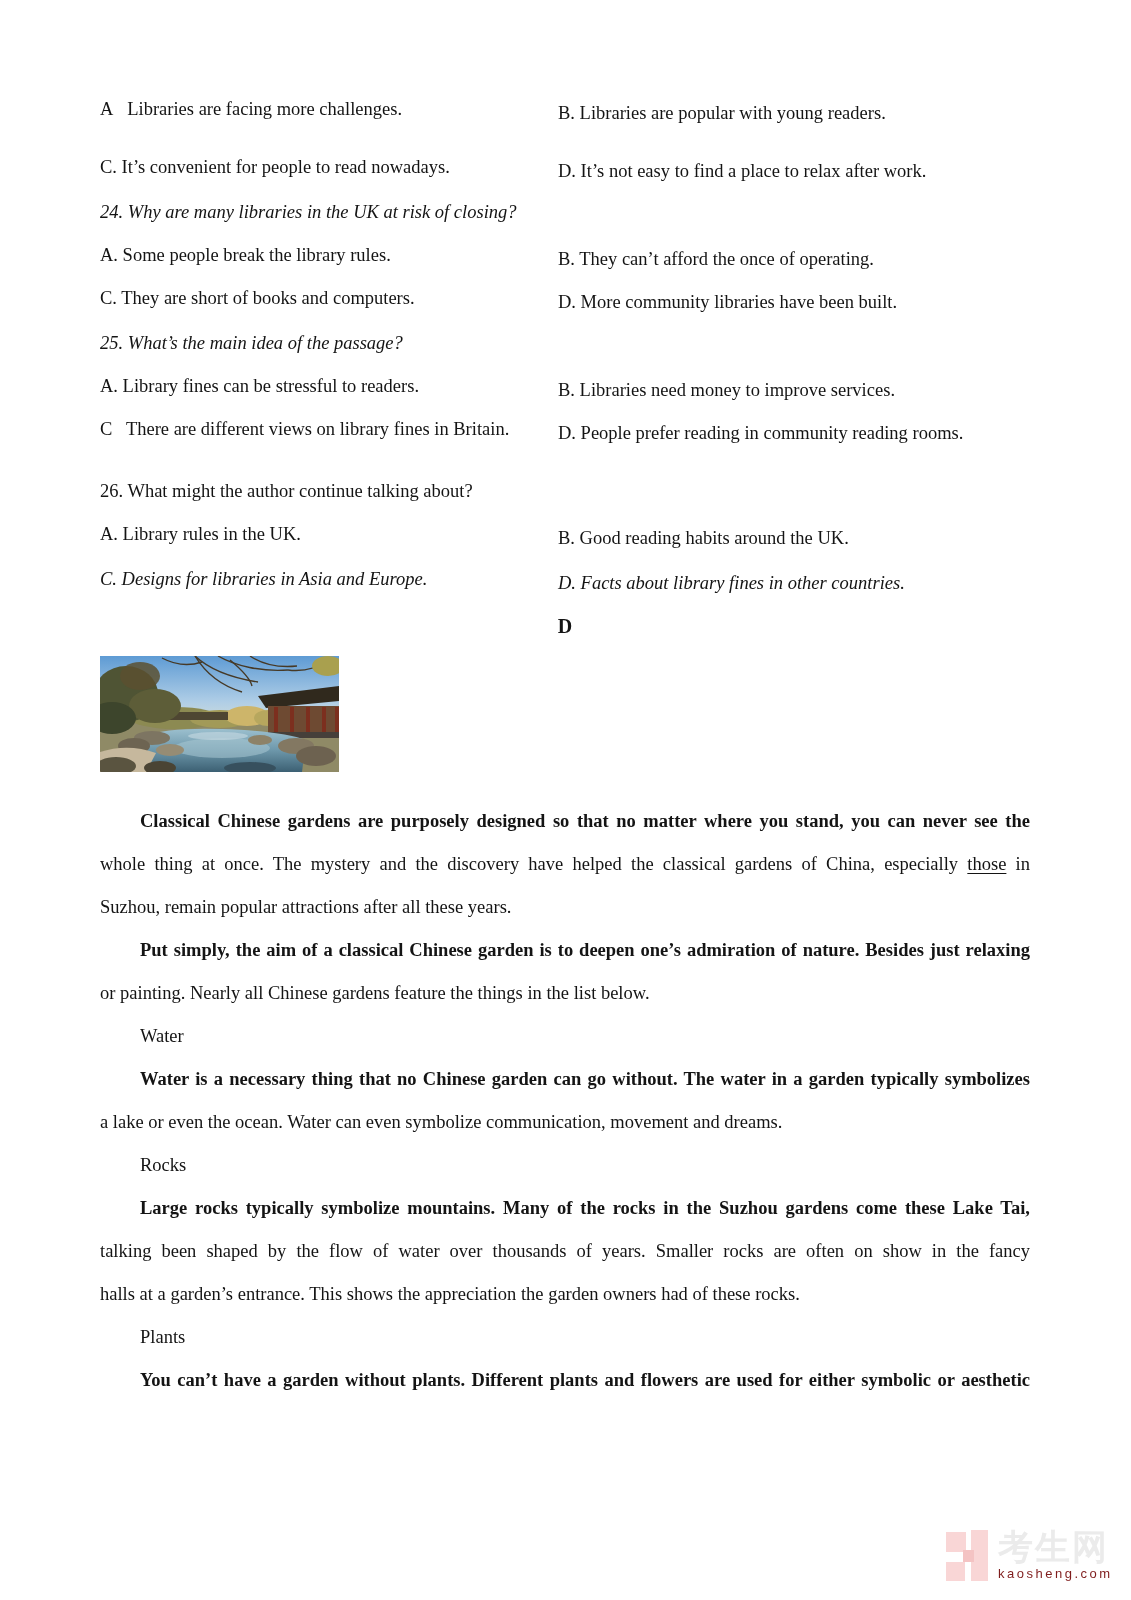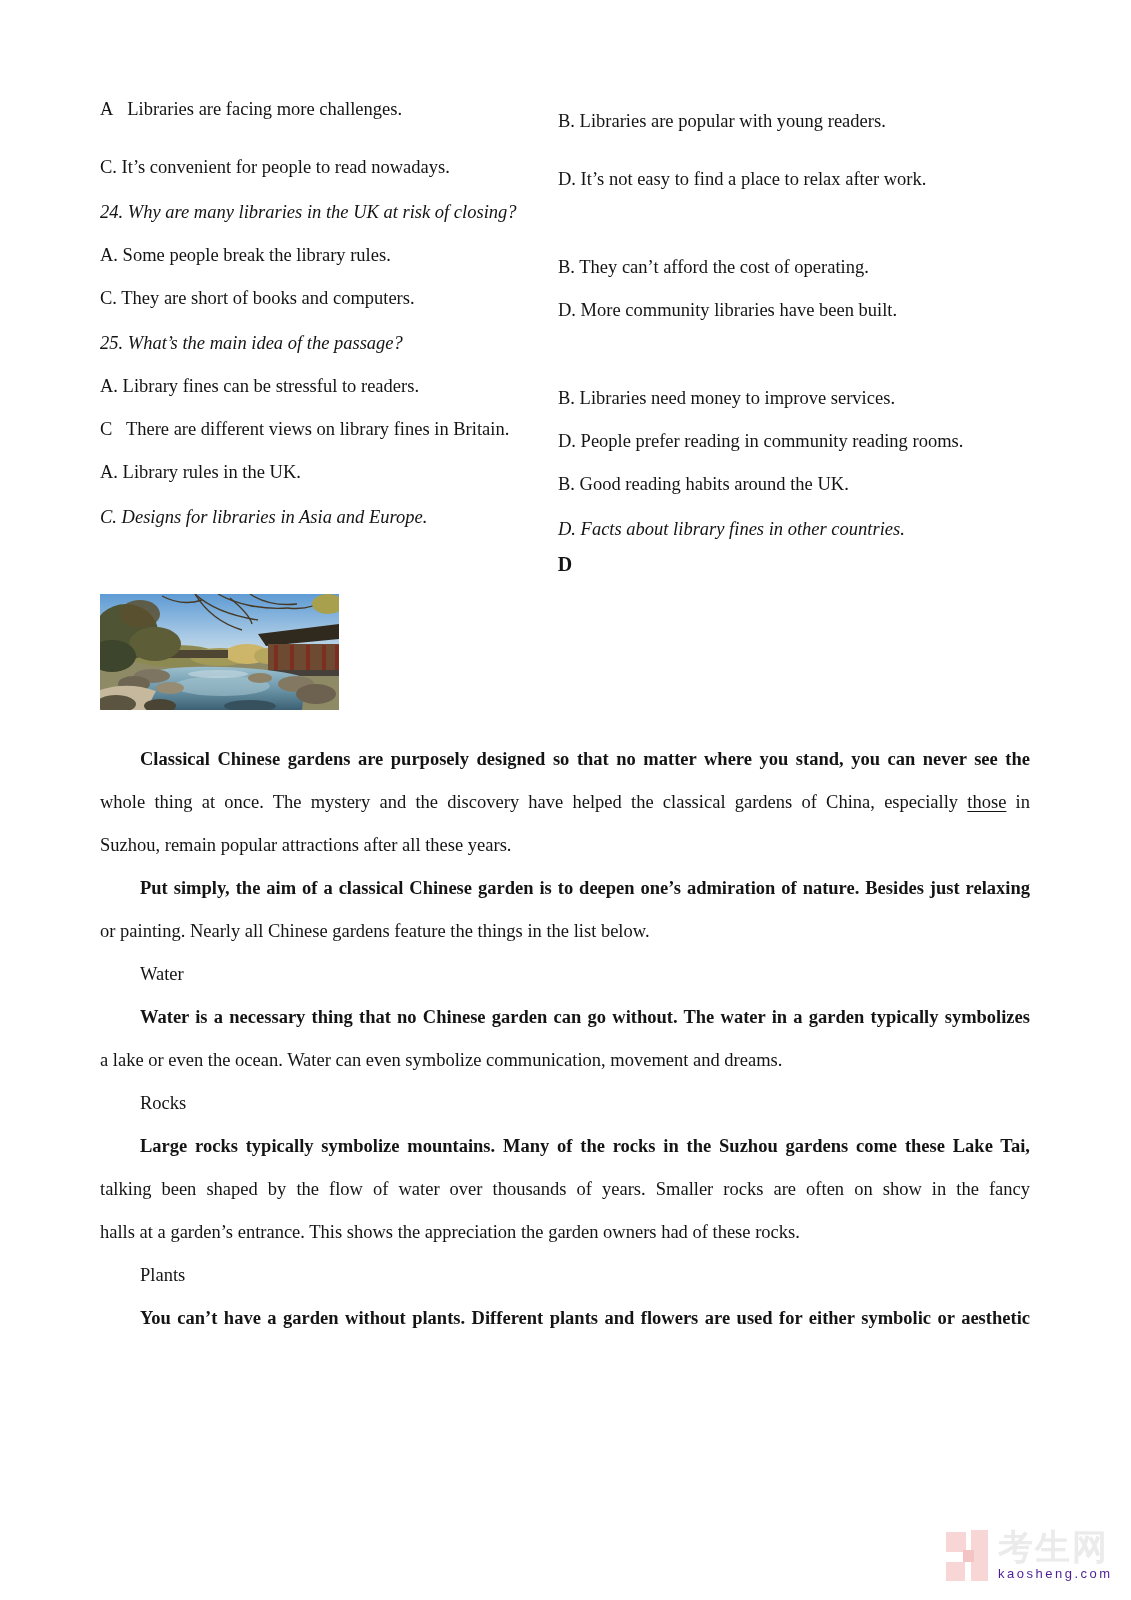--- a/index.html
+++ b/index.html
@@ -10,21 +10,21 @@
     font-family:"Liberation Serif","DejaVu Serif",serif;
     color:#141414;
     font-size:18.5px;
     overflow:hidden;
     padding-left:20px;
   }
   .content{position:absolute;left:100px;top:0;width:930px;}
   .line{height:43px;line-height:43px;white-space:nowrap;}
   .q-row{position:relative;height:43px;line-height:43px;}
   .opt-left{position:absolute;left:0;top:0;white-space:nowrap;}
-  .opt-right{position:absolute;left:458px;top:12px;white-space:nowrap;}
+  .opt-right{position:absolute;left:458px;top:4px;white-space:nowrap;}
   .mt-row1{margin-top:88px;}
   .mt-15{margin-top:15px;}
   .mt-2{margin-top:2px;font-style:italic;}
   .mt-19{margin-top:19px;}
   .mt-4{margin-top:4px;}
   .mt-8{margin-top:8px;}
   .mt-28{margin-top:28px;}
   .d-heading{height:43px;line-height:43px;text-align:center;font-weight:bold;font-size:20px;}
   .photo{display:block;width:239px;height:116px;}
   .jl{text-align:justify;text-align-last:justify;white-space:normal;overflow:hidden;}
@@ -34,57 +34,58 @@
   
   .watermark{position:absolute;left:946px;top:1530px;display:flex;align-items:flex-start;}
   .wm-logo{position:relative;width:44px;height:52px;flex:0 0 auto;}
   .wm-logo span{position:absolute;background:#f9d6d6;}
   .wm-b1{left:0;top:2px;width:20px;height:20px;}
   .wm-b2{left:25px;top:0;width:17px;height:51px;}
   .wm-b3{left:0;top:32px;width:19px;height:19px;}
   .wm-b4{left:17px;top:20px;width:11px;height:12px;background:#f4c3c3 !important;}
   .wm-text{margin-left:8px;font-family:"Liberation Sans","DejaVu Sans",sans-serif;}
   .wm-cn{font-size:35px;line-height:34px;font-weight:bold;color:#ebebeb;letter-spacing:2px;}
-  .wm-en{font-size:13px;line-height:14px;color:#4c1d95;letter-spacing:2.5px;margin-top:3px;}
+  .wm-en{font-size:13px;line-height:14px;color:#7f1d1d;letter-spacing:2.5px;margin-top:3px;}
 </style>
 </head>
 <body>
 
 <div class="page">
   <div class="content">
 
     <div class="q-row mt-row1">
       <span class="opt-left">A&nbsp;&nbsp; Libraries are facing more challenges.</span>
       <span class="opt-right">B. Libraries are popular with young readers.</span>
     </div>
     <div class="q-row mt-15">
       <span class="opt-left">C. It’s convenient for people to read nowadays.</span>
       <span class="opt-right">D. It’s not easy to find a place to relax after work.</span>
     </div>
 
     <div class="line mt-2">24. Why are many libraries in the UK at risk of closing?</div>
     <div class="q-row">
       <span class="opt-left">A. Some people break the library rules.</span>
-      <span class="opt-right">B. They can’t afford the cost of operating.</span>
+      <span class="opt-right">B. They can’t afford the once of operating.</span>
     </div>
     <div class="q-row">
       <span class="opt-left">C. They are short of books and computers.</span>
       <span class="opt-right">D. More community libraries have been built.</span>
     </div>
 
     <div class="line mt-2">25. What’s the main idea of the passage?</div>
     <div class="q-row">
       <span class="opt-left">A. Library fines can be stressful to readers.</span>
       <span class="opt-right">B. Libraries need money to improve services.</span>
     </div>
     <div class="q-row">
       <span class="opt-left">C&nbsp;&nbsp; There are different views on library fines in Britain.</span>
       <span class="opt-right">D. People prefer reading in community reading rooms.</span>
     </div>
 
+    <div class="line mt-19">26. What might the author continue talking about?</div>
     <div class="q-row">
       <span class="opt-left">A. Library rules in the UK.</span>
       <span class="opt-right">B. Good reading habits around the UK.</span>
     </div>
     <div class="q-row mt-2">
       <span class="opt-left">C. Designs for libraries in Asia and Europe.</span>
       <span class="opt-right">D. Facts about library fines in other countries.</span>
     </div>
 
     <div class="d-heading mt-4">D</div>

